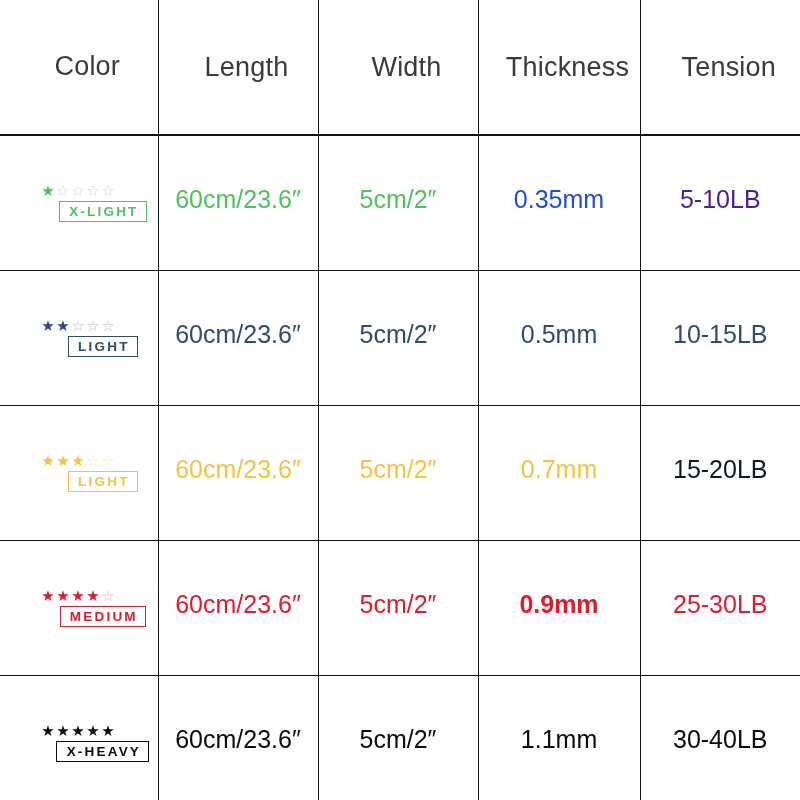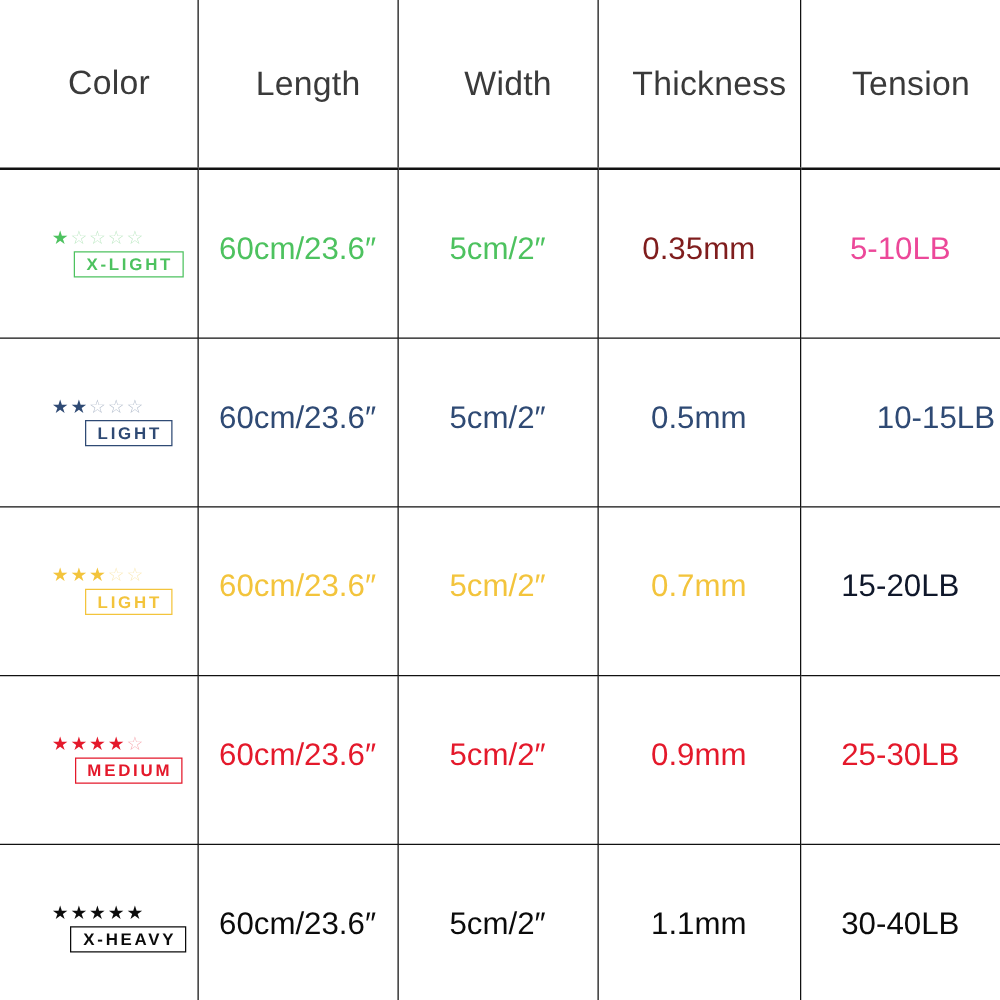--- a/index.html
+++ b/index.html
@@ -120,34 +120,34 @@
   <tbody id="table-body">
       <tr>
         <td class="color-cell" style="color: rgb(77, 194, 95);">
           <div class="color-stack">
             <span class="stars"><span class="star-on">★</span><span class="star-off">☆</span><span class="star-off">☆</span><span class="star-off">☆</span><span class="star-off">☆</span></span>
             <span class="badge">X-LIGHT</span>
           </div>
         </td>
         <td style="color: rgb(77, 194, 95);"><span class="val">60cm/23.6″</span></td>
         <td style="color: rgb(77, 194, 95);"><span class="val">5cm/2″</span></td>
-        <td style="color: #7f1d1d;"><span class="val">0.35mm</span></td>
-        <td style="color: #ec4899;"><span class="val">5-10LB</span></td>
+        <td style="color: #1d4ed8;"><span class="val">0.35mm</span></td>
+        <td style="color: #4c1d95;"><span class="val">5-10LB</span></td>
       </tr>
       <tr>
         <td class="color-cell" style="color: rgb(47, 74, 116);">
           <div class="color-stack">
             <span class="stars"><span class="star-on">★</span><span class="star-on">★</span><span class="star-off">☆</span><span class="star-off">☆</span><span class="star-off">☆</span></span>
             <span class="badge">LIGHT</span>
           </div>
         </td>
         <td style="color: rgb(47, 74, 116);"><span class="val">60cm/23.6″</span></td>
         <td style="color: rgb(47, 74, 116);"><span class="val">5cm/2″</span></td>
         <td style="color: rgb(47, 74, 116);"><span class="val">0.5mm</span></td>
-        <td style="color: rgb(47, 74, 116); text-align: right;"><span class="val">10-15LB</span></td>
+        <td style="color: rgb(47, 74, 116);"><span class="val">10-15LB</span></td>
       </tr>
       <tr>
         <td class="color-cell" style="color: rgb(243, 196, 60);">
           <div class="color-stack">
             <span class="stars"><span class="star-on">★</span><span class="star-on">★</span><span class="star-on">★</span><span class="star-off">☆</span><span class="star-off">☆</span></span>
             <span class="badge">LIGHT</span>
           </div>
         </td>
         <td style="color: rgb(243, 196, 60);"><span class="val">60cm/23.6″</span></td>
         <td style="color: rgb(243, 196, 60);"><span class="val">5cm/2″</span></td>
@@ -156,21 +156,21 @@
       </tr>
       <tr>
         <td class="color-cell" style="color: rgb(228, 25, 43);">
           <div class="color-stack">
             <span class="stars"><span class="star-on">★</span><span class="star-on">★</span><span class="star-on">★</span><span class="star-on">★</span><span class="star-off">☆</span></span>
             <span class="badge">MEDIUM</span>
           </div>
         </td>
         <td style="color: rgb(228, 25, 43);"><span class="val">60cm/23.6″</span></td>
         <td style="color: rgb(228, 25, 43);"><span class="val">5cm/2″</span></td>
-        <td style="color: rgb(228, 25, 43);"><span class="val">0.9mm</span></td>
+        <td style="color: rgb(228, 25, 43); font-weight: bold;"><span class="val">0.9mm</span></td>
         <td style="color: rgb(228, 25, 43); text-align: center;"><span class="val">25-30LB</span></td>
       </tr>
       <tr>
         <td class="color-cell" style="color: rgb(11, 11, 11);">
           <div class="color-stack">
             <span class="stars"><span class="star-on">★</span><span class="star-on">★</span><span class="star-on">★</span><span class="star-on">★</span><span class="star-on">★</span></span>
             <span class="badge">X-HEAVY</span>
           </div>
         </td>
         <td style="color: rgb(11, 11, 11);"><span class="val">60cm/23.6″</span></td>

